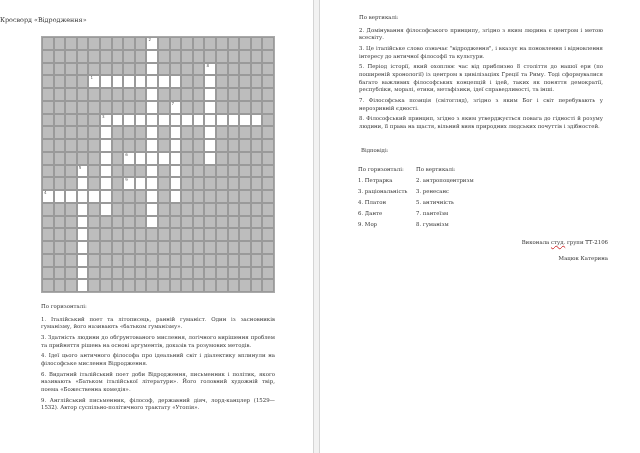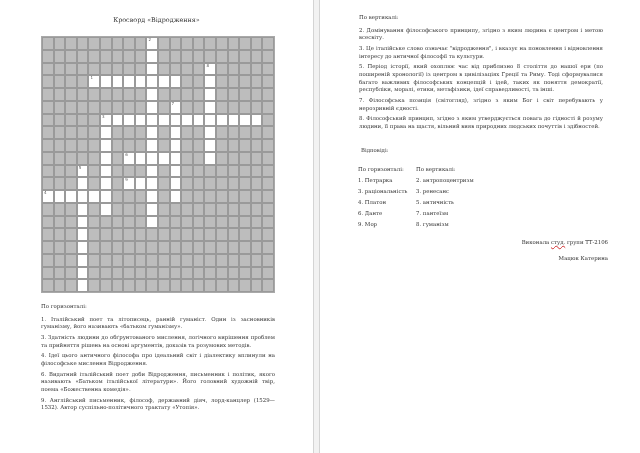--- a/index.html
+++ b/index.html
@@ -6,21 +6,21 @@
   body {
     width:640px; height:453px; overflow:hidden; background:#ffffff;
     position:relative; font-family:"DejaVu Serif","Liberation Serif",serif; color:#222;
   }
   .page { position:absolute; top:0; height:453px; background:#fff; overflow:hidden; }
   .page-left { left:0; width:313px; }
   .page-right { left:320px; width:320px; }
   .gap { position:absolute; left:313px; top:0; width:7px; height:453px; background:#f2f2f2;
          border-left:1px solid #d4d4d4; border-right:1px solid #d4d4d4; box-sizing:border-box; }
 
-  .title { position:absolute; top:16px; left:0; width:313px; text-align:center; font-size:6.4px; color:#333; }
+  .title { position:absolute; top:16px; left:0; width:313px; text-align:left; font-size:6.4px; color:#333; }
 
   .grid { position:absolute; left:41px; top:36px; width:234px; height:257px;
           display:grid; grid-template-columns:repeat(20,1fr); grid-template-rows:repeat(20,1fr);
           border:1px solid #a9a9a9; box-sizing:border-box; background:#bdbdbd; }
   .cell { border:0.5px solid #9a9a9a; box-sizing:border-box; background:#bdbdbd; position:relative; }
   .cell.open { background:#ffffff; }
   .cell .num { position:absolute; left:1px; top:0px; font-size:4px; line-height:4px; color:#555; font-family:"DejaVu Sans",sans-serif; }
 
   .txt { position:absolute; font-size:5.4px; line-height:7.6px; color:#333; text-align:justify; }
   .clue { margin:0 0 3.2px 0; }

